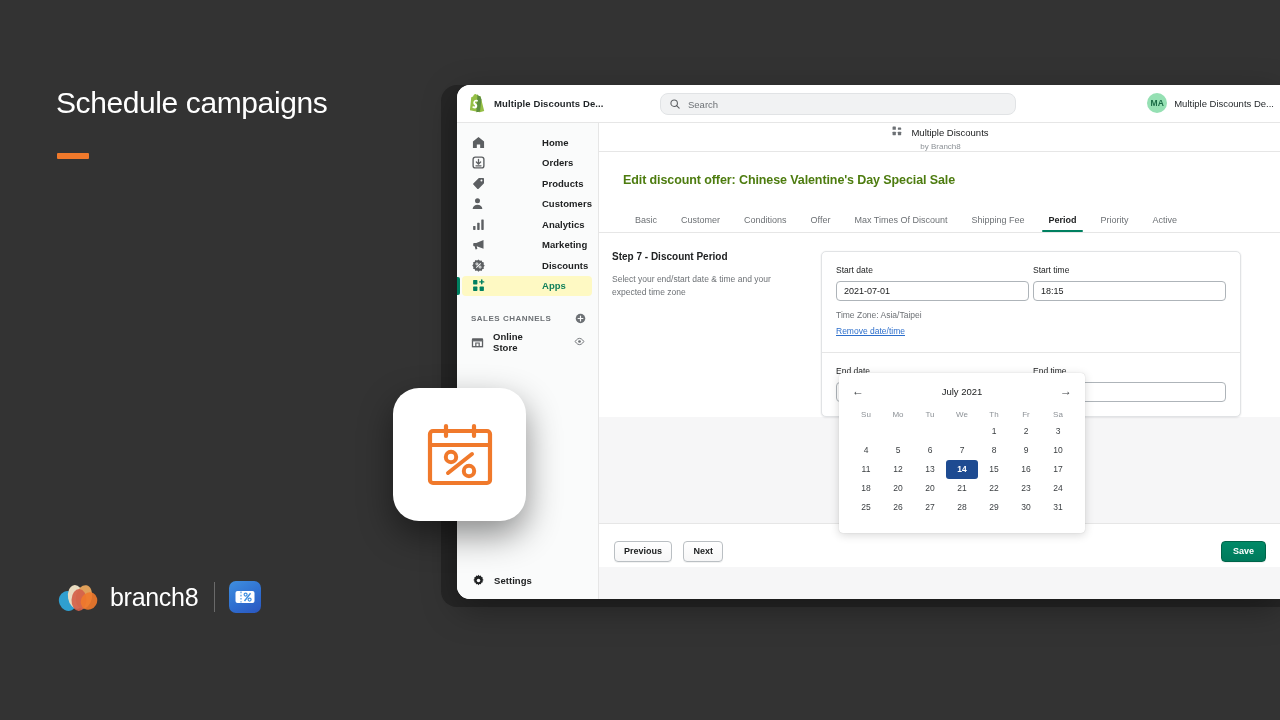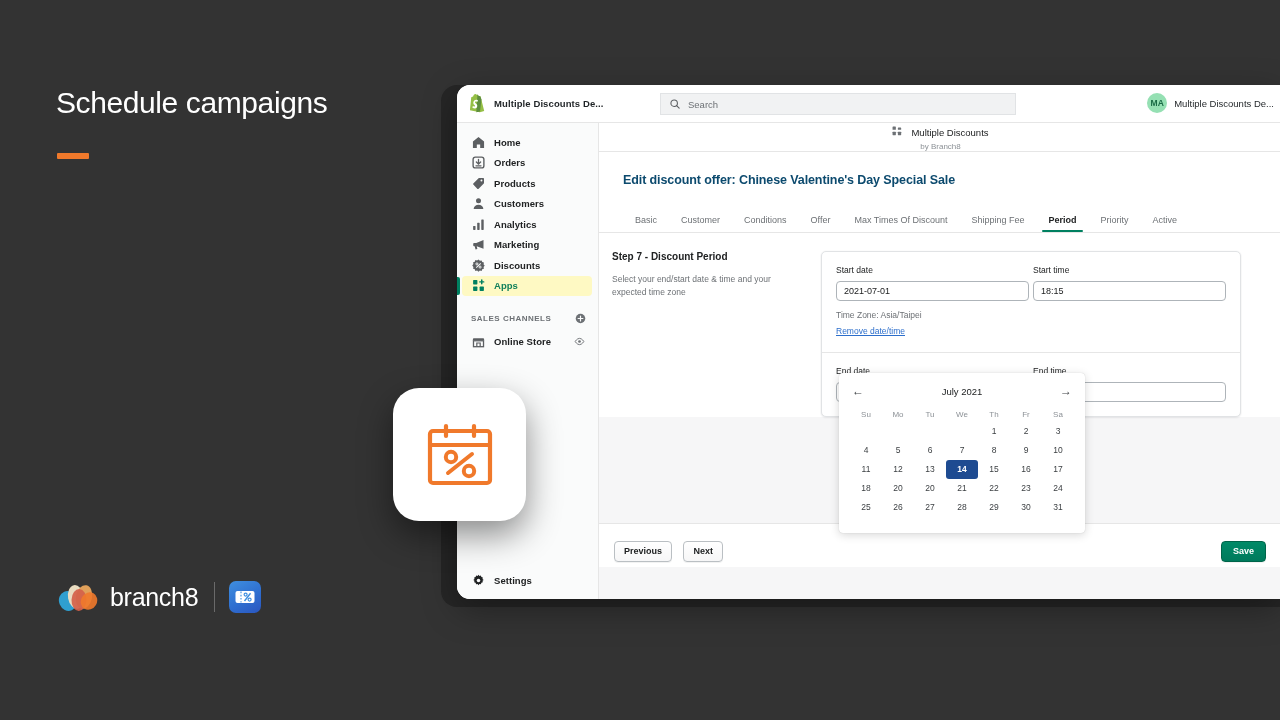--- a/index.html
+++ b/index.html
@@ -58,21 +58,21 @@
     background: #ffffff; border-bottom: 1px solid #e6e6e6;
     display: flex; align-items: center;
   }
   .shop-logo {
     width: 19px; height: 21px; margin-left: 10px; margin-right: 8px;
     display: flex; align-items: center; justify-content: center;
   }
   .shop-name { font-size: 9.5px; font-weight: bold; color: #1f2326; letter-spacing: 0.1px; }
   .searchbox {
     position: absolute; left: 203px; top: 8px; width: 356px; height: 22px;
-    background: #f1f2f3; border: 1px solid #e1e3e5; border-radius: 0;
+    background: #f1f2f3; border: 1px solid #e1e3e5; border-radius: 8px;
     display: flex; align-items: center; padding-left: 9px;
   }
   .search-ph { font-size: 9.5px; color: #6d7175; margin-left: 8px; }
   .topuser { position: absolute; right: 6px; top: 8px; display: flex; align-items: center; }
   .avatar {
     width: 20px; height: 20px; border-radius: 50%;
     background: #95e0b3; color: #1a6b46;
     font-size: 8.5px; font-weight: bold;
     display: flex; align-items: center; justify-content: center;
     letter-spacing: 0.2px;
@@ -81,21 +81,21 @@
 
   
   .sidebar {
     position: absolute; left: 0; top: 38px; width: 142px; height: 476px;
     background: #fafbfb; border-right: 1px solid #e6e6e6;
   }
   .navlist { padding-top: 9px; }
   .nav-item {
     position: relative; display: flex; align-items: center;
     height: 20px; margin: 0 6px 0 5px; padding-left: 9px;
-    border-radius: 4px; cursor: pointer;
+    border-radius: 4px; cursor: pointer; gap: 48px;
   }
   .nav-item + .nav-item { margin-top: 0.5px; }
   .nav-ico { width: 14px; height: 14px; display: flex; align-items: center; justify-content: center; margin-right: 9px; }
   .nav-label { font-size: 9.5px; color: #202223; font-weight: bold; letter-spacing: 0.05px; }
   .nav-item.active { background: #fef9c3; }
   .nav-item.active .nav-label { color: #12805c; }
   .nav-item.active::before {
     content: ""; position: absolute; left: -5px; top: 1px;
     width: 3px; height: 18px; background: #008060; border-radius: 0 2px 2px 0;
   }
@@ -114,21 +114,21 @@
   .crumbbar {
     height: 29px; background: #ffffff; border-bottom: 1px solid #e6e6e6;
     display: flex; align-items: center; padding: 0 12px 0 14px; justify-content: space-between; flex-direction: column;
   }
   .crumb-left { display: flex; align-items: center; }
   .crumb-text { font-size: 9.5px; color: #202223; margin-left: 8px; }
   .byline { font-size: 8px; color: #8c9196; }
 
   .page { background: #ffffff; padding: 0; }
   .page-title {
-    font-size: 12.5px; font-weight: bold; color: #0c4a6e;
+    font-size: 12.5px; font-weight: bold; color: #4d7c0f;
     padding: 21px 0 0 24px; letter-spacing: -0.1px;
   }
   .tabs {
     display: flex; align-items: flex-end; gap: 0;
     padding: 14px 0 0 24px; border-bottom: 1px solid #e6e6e6;
     height: 46px;
   }
   .tab {
     font-size: 9px; color: #6d7175; padding: 0 12px 7px 12px;
     position: relative; cursor: pointer; white-space: nowrap;

